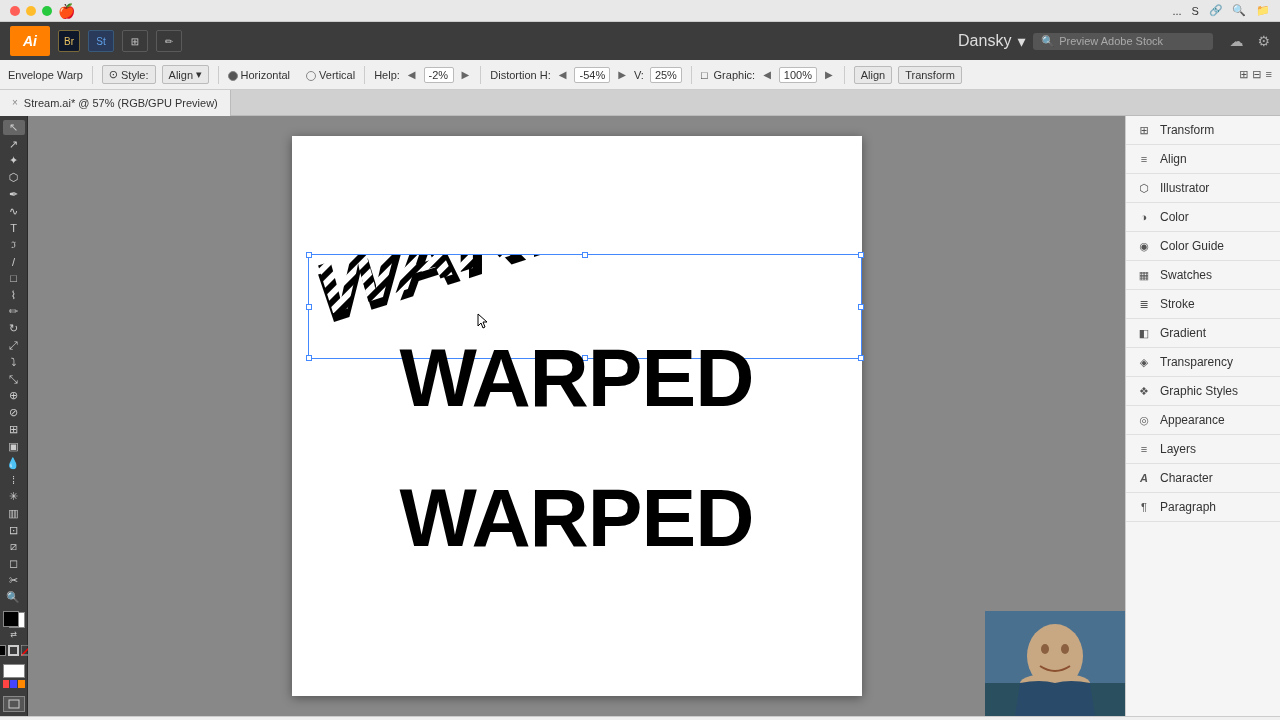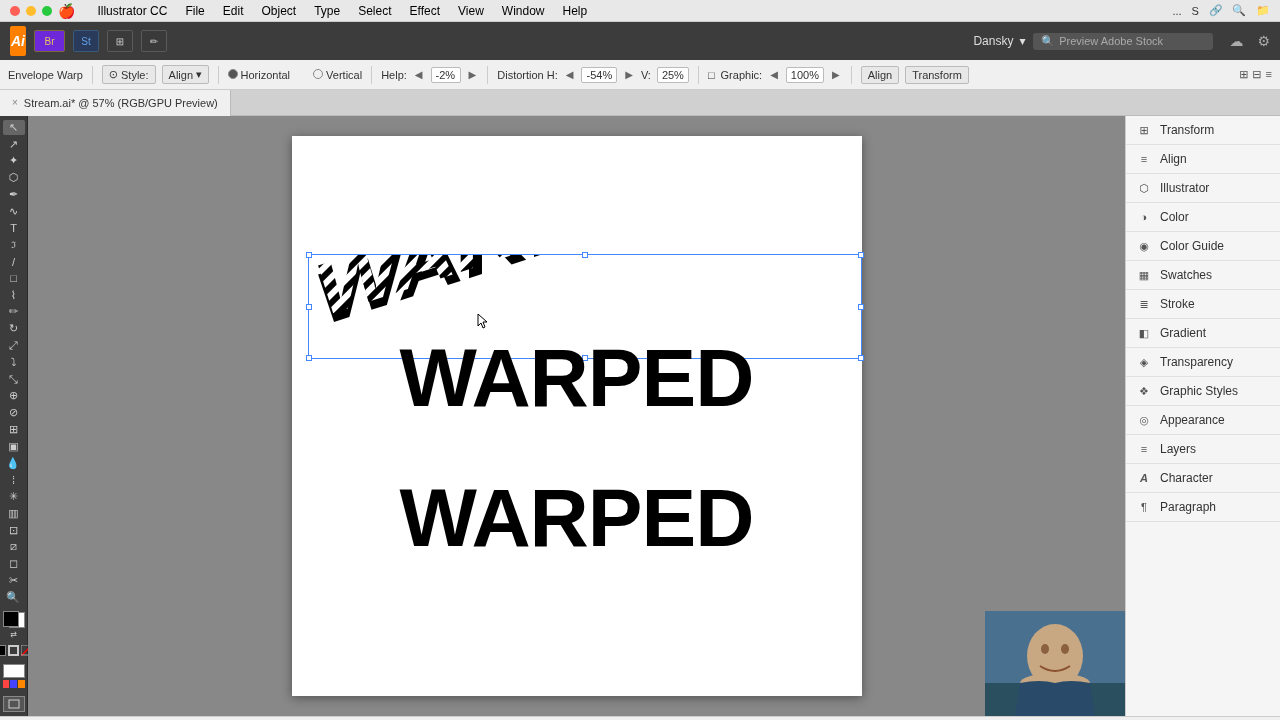--- a/index.html
+++ b/index.html
@@ -11,34 +11,34 @@
     .mac-dot.red { background: #ff5f56; }
     .mac-dot.yellow { background: #ffbd2e; }
     .mac-dot.green { background: #27c93f; }
     .mac-apple { font-size: 14px; margin-right: 8px; }
     .mac-menu { display: flex; gap: 2px; align-items: center; }
     .mac-menu-item { padding: 0 8px; font-size: 12px; color: #000; cursor: pointer; height: 22px; line-height: 22px; }
     .mac-right { margin-left: auto; display: flex; align-items: center; gap: 10px; font-size: 11px; }
 
     
     .app-titlebar { width: 100%; height: 38px; background: #3c3c3c; display: flex; align-items: center; padding: 0 10px; gap: 8px; }
-    .ai-logo { width: 16px; height: 30px; background: #ff8000; display: flex; align-items: center; justify-content: center; font-weight: bold; font-size: 14px; color: white; font-style: italic; border-radius: 2px; }
-    .app-icon-btn { width: 31px; height: 22px; background: #6d28d9; border: 1px solid #7a6a3a; border-radius: 2px; display: flex; align-items: center; justify-content: center; cursor: pointer; color: #e8c060; font-size: 10px; }
+    .ai-logo { width: 40px; height: 30px; background: #ff8000; display: flex; align-items: center; justify-content: center; font-weight: bold; font-size: 14px; color: white; font-style: italic; border-radius: 2px; }
+    .app-icon-btn { width: 22px; height: 22px; background: #0f172a; border: 1px solid #7a6a3a; border-radius: 2px; display: flex; align-items: center; justify-content: center; cursor: pointer; color: #e8c060; font-size: 10px; }
     .app-icon-btn2 { width: 26px; height: 22px; background: #2a3a5a; border: 1px solid #3a5a7a; border-radius: 2px; display: flex; align-items: center; justify-content: center; cursor: pointer; color: #60a0e8; font-size: 10px; }
     .app-icon-btn3 { width: 26px; height: 22px; background: #3a3a3a; border: 1px solid #5a5a5a; border-radius: 2px; display: flex; align-items: center; justify-content: center; cursor: pointer; color: #ccc; font-size: 10px; }
     .titlebar-spacer { flex: 1; }
-    .user-area { display: flex; align-items: flex-end; gap: 6px; color: #ddd; font-size: 12px; cursor: pointer; }
+    .user-area { display: flex; align-items: center; gap: 6px; color: #ddd; font-size: 16px; cursor: pointer; }
     .search-area { display: flex; align-items: center; background: #555; border-radius: 3px; padding: 2px 8px; gap: 4px; color: #aaa; font-size: 11px; width: 180px; }
 
     
     .options-bar { width: 100%; height: 30px; background: #f0f0f0; border-bottom: 1px solid #ccc; display: flex; align-items: center; padding: 0 8px; gap: 6px; font-size: 11px; color: #333; }
     .opt-btn { padding: 2px 6px; border: 1px solid #bbb; border-radius: 2px; background: #e8e8e8; cursor: pointer; font-size: 11px; display: flex; align-items: center; gap: 3px; }
     .opt-value { padding: 1px 4px; border: 1px solid #bbb; border-radius: 2px; background: white; font-size: 11px; min-width: 30px; }
     .opt-divider { width: 1px; height: 18px; background: #ccc; margin: 0 3px; }
-    .opt-radio { display: flex; align-items: flex-start; gap: 3px; cursor: pointer; }
+    .opt-radio { display: flex; align-items: flex-end; gap: 3px; cursor: pointer; }
     .radio-circle { width: 10px; height: 10px; border-radius: 50%; border: 1px solid #888; display: inline-block; }
     .radio-filled { background: #555; }
     .arr-btn { font-size: 10px; cursor: pointer; color: #666; padding: 0 2px; }
 
     
     .main-layout { display: flex; width: 100%; height: calc(720px - 22px - 38px - 30px - 30px); }
 
     
     .left-toolbar { width: 28px; background: #3c3c3c; display: flex; flex-direction: column; align-items: center; padding: 4px 0; gap: 2px; border-right: 1px solid #2a2a2a; }
     .tool-btn { width: 22px; height: 22px; display: flex; align-items: center; justify-content: center; cursor: pointer; border-radius: 2px; color: #ccc; font-size: 11px; }
@@ -87,32 +87,20 @@
     .tab-close { font-size: 10px; color: #888; cursor: pointer; }
   </style>
 </head>
 <body>
 
 <div class="mac-bar">
   <span class="mac-dot red"></span>
   <span class="mac-dot yellow"></span>
   <span class="mac-dot green"></span>
   <span class="mac-apple">🍎</span>
-  <div class="mac-menu">
-    <span class="mac-menu-item">Illustrator CC</span>
-    <span class="mac-menu-item">File</span>
-    <span class="mac-menu-item">Edit</span>
-    <span class="mac-menu-item">Object</span>
-    <span class="mac-menu-item">Type</span>
-    <span class="mac-menu-item">Select</span>
-    <span class="mac-menu-item">Effect</span>
-    <span class="mac-menu-item">View</span>
-    <span class="mac-menu-item">Window</span>
-    <span class="mac-menu-item">Help</span>
-  </div>
   <div class="mac-right">
     <span>...</span>
     <span>S</span>
     <span>🔗</span>
     <span>🔍</span>
     <span>📁</span>
   </div>
 </div>
 
 <div class="app-titlebar">
@@ -143,21 +131,21 @@
   </div>
   <div class="opt-btn">
     <span>Align</span>
     <span>▾</span>
   </div>
   <div class="opt-divider"></div>
   <div class="opt-radio">
     <span class="radio-circle radio-filled"></span>
     <span>Horizontal</span>
   </div>
-  <div class="opt-radio" style="margin-left:17px;">
+  <div class="opt-radio" style="margin-left:10px;">
     <span class="radio-circle"></span>
     <span>Vertical</span>
   </div>
   <div class="opt-divider"></div>
   <span>Help:</span>
   <span class="arr-btn">◀</span>
   <div class="opt-value">-2%</div>
   <span class="arr-btn">▶</span>
   <div class="opt-divider"></div>
   <span>Distortion H:</span>

